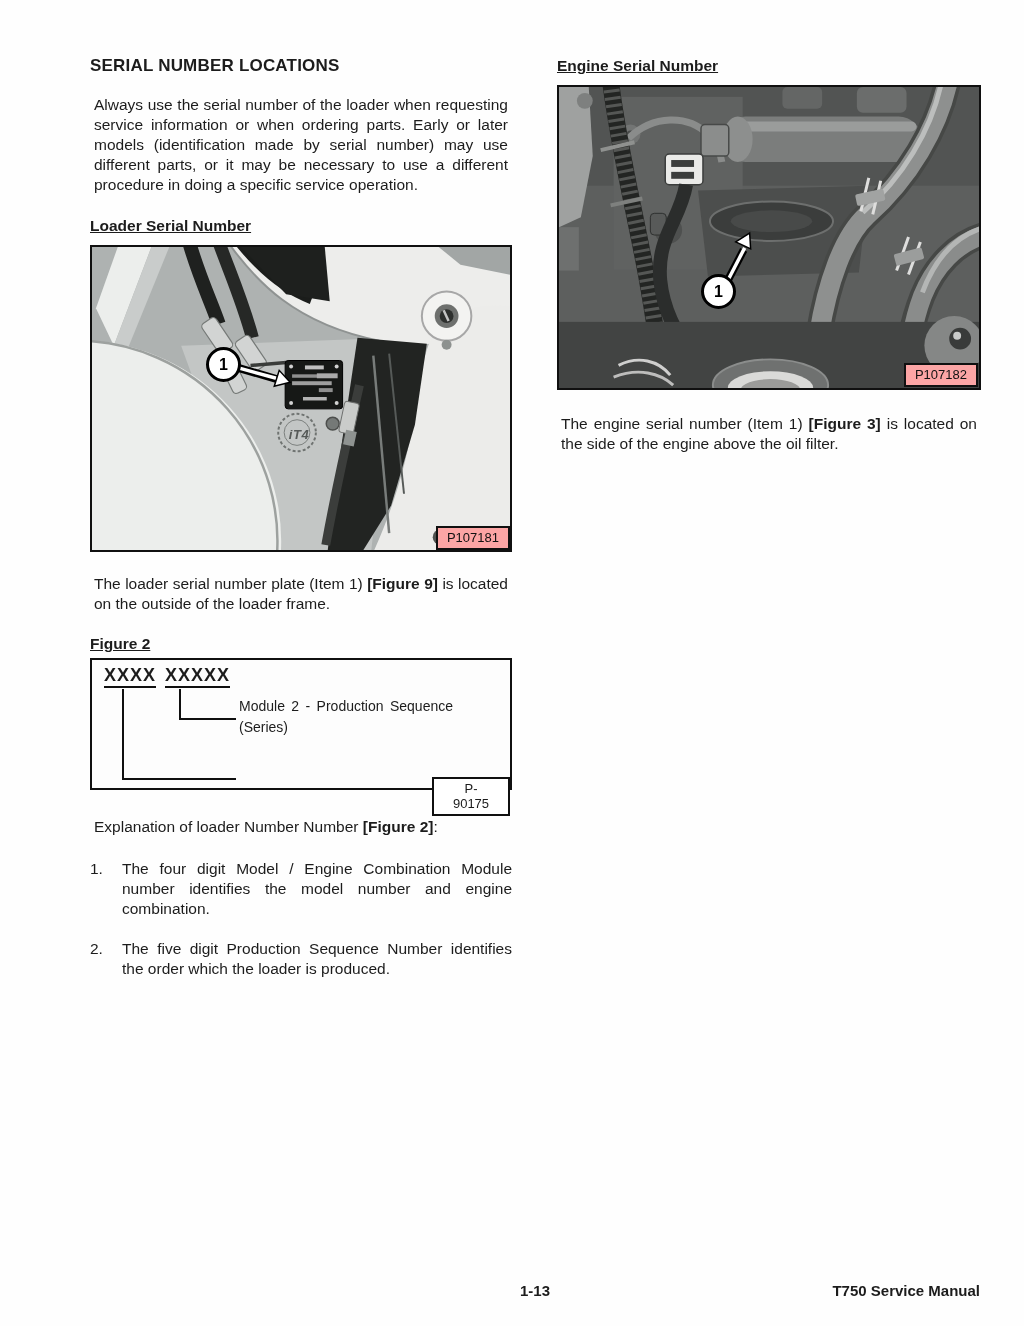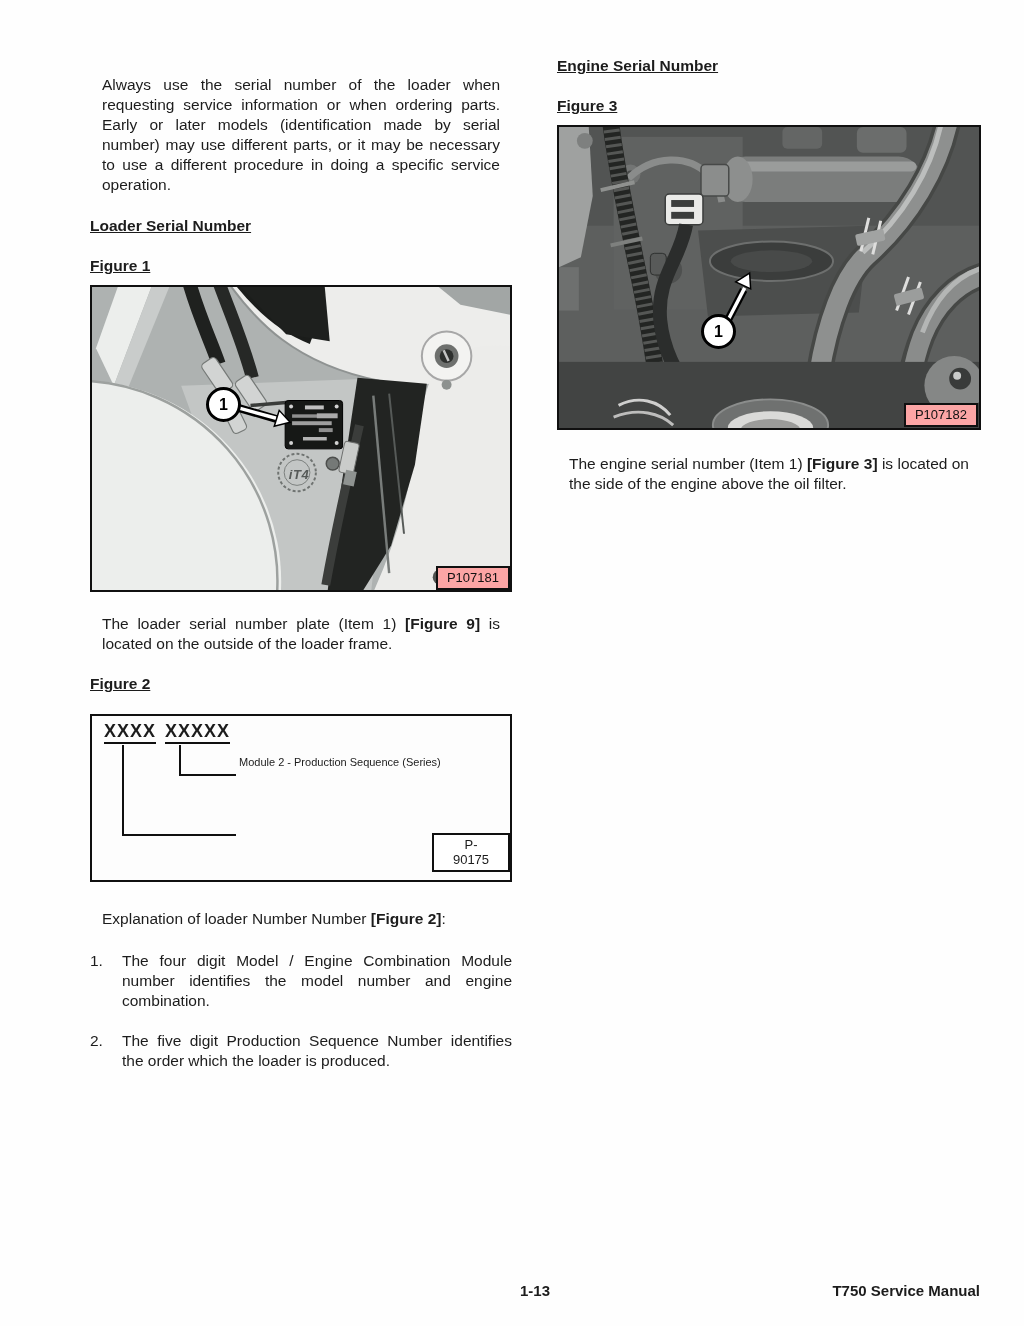--- a/index.html
+++ b/index.html
@@ -10,21 +10,21 @@
   }
   .col { position:absolute; top:56px; }
   .col-left  { left:90px;  width:422px; }
   .col-right { left:557px; width:424px; }
 
   .h-main { font-size:17px;   font-weight:bold; line-height:20px; margin:0; letter-spacing:0.2px; }
   .h-sub  { font-size:15.5px; font-weight:bold; line-height:20px; margin:0;text-decoration:underline; }
   .mt-h2   { margin-top:21px; }
   .mt-fig  { margin-top:20px; }
 
-  .body-text { font-size:15.5px; line-height:20px; margin:12px; text-align:justify; }
+  .body-text { font-size:15.5px; line-height:20px; margin:4px; text-align:justify; }
   .intro   { margin-top:19px; }
   .caption { margin-top:22px; }
   .caption-r { margin-top:24px; }
   .explain { margin-top:27px; }
 
   .photo-frame { position:relative; margin-top:9px; border:2px solid #101010; background:#adb1b0; }
   .frame-1 { height:307px; }
   .frame-3 { height:305px; }
   .photo-frame svg { display:block; width:100%; height:100%; }
 
@@ -41,30 +41,30 @@
     font-size:16px; font-weight:bold; color:#000;
   }
   .callout.c1 { left:114px; top:100px; }
   .callout.c3 { left:142px; top:187px; }
 
   .emblem {
     position:absolute; left:189px; top:180px; width:36px; text-align:center;
     font-size:13px; font-weight:bold; font-style:italic; color:#565a58; letter-spacing:0.5px;
   }
 
-  .fig2-box { position:relative; margin-top:20px; height:168px; border:2px solid #101010; background:#fdfdfd;text-decoration:underline; }
+  .fig2-box { position:relative; margin-top:4px; height:132px; border:2px solid #101010; background:#fdfdfd;text-decoration:underline; }
   .mask-group { position:absolute; left:12px; top:5px; white-space:nowrap; }
   .mask {
     display:inline-block; font-size:18px; font-weight:bold; letter-spacing:1px;
     line-height:21px; border-bottom:2.5px solid #101010; margin-right:9px;
   }
   .conn { position:absolute; border-left:2px solid #101010; border-bottom:2px solid #101010; }
   .conn-m2 { left:87px; top:29px; width:57px;  height:31px; }
   .conn-m1 { left:30px; top:29px; width:114px; height:91px; }
-  .mod-label { position:absolute; left:147px; width:214px; font-size:11px; line-height:21px; text-align:justify; }
+  .mod-label { position:absolute; left:147px; width:214px; font-size:14px; line-height:21px; text-align:justify; }
   .mod2 { top:36px; }
   .mod1 { top:97px; }
   .fig2-id {
     position:absolute; right:0; top:117px; width:78px; text-align:center;
     background:#fff; border:2px solid #101010; font-size:13px; line-height:15px; padding:2px 16px 3px;
   }
 
   .list-row { display:flex; font-size:15.5px; line-height:20px; }
   .list-row.first  { margin-top:22px; }
   .list-row.second { margin-top:20px; }
@@ -75,26 +75,26 @@
   .page-num    { position:absolute; left:50%; transform:translateX(-50%); }
   .manual-name { position:absolute; right:0; }
 </style>
 </head>
 <body>
 
 <div class="page">
 
   <div class="col col-left">
 
+    <h1 class="h-main">SERIAL NUMBER LOCATIONS</h1>
 
     <p class="body-text intro">Always use the serial number of the loader when requesting service information or when ordering parts. Early or later models (identification made by serial number) may use different parts, or it may be necessary to use a different procedure in doing a specific service operation.</p>
 
     <h2 class="h-sub mt-h2">Loader Serial Number</h2>
 
-    <h3 class="h-sub mt-fig">Figure 1</h3>
 
     <div class="photo-frame frame-1">
       <svg viewBox="0 0 422 307" preserveAspectRatio="none">
 
         <rect width="422" height="307" fill="#aeb2b1"></rect>
 
         <polygon points="90,100 305,92 282,307 165,307" fill="#c3c6c5"></polygon>
 
         <polygon points="26,0 60,0 22,100 4,62" fill="#eceeec"></polygon>
         <polygon points="60,0 78,0 30,118 22,100" fill="#c9cccb"></polygon>
@@ -189,21 +189,20 @@
     <div class="list-row second">
       <span class="list-num">2.</span>
       <span class="list-text">The five digit Production Sequence Number identifies the order which the loader is produced.</span>
     </div>
   </div>
 
   <div class="col col-right">
 
     <h2 class="h-sub">Engine Serial Number</h2>
 
-    <h3 class="h-sub mt-fig">Figure 3</h3>
 
     <div class="photo-frame frame-3">
       <svg viewBox="0 0 423 305" preserveAspectRatio="none">
 
         <rect width="423" height="305" fill="#5d5f5e"></rect>
         <rect width="423" height="100" fill="#525453"></rect>
 
         <polygon points="0,0 30,0 34,70 22,132 0,142" fill="#9fa1a0"></polygon>
         <rect x="0" y="142" width="20" height="44" fill="#6e706f"></rect>
         <circle cx="26" cy="14" r="8" fill="#7e807f"></circle>

